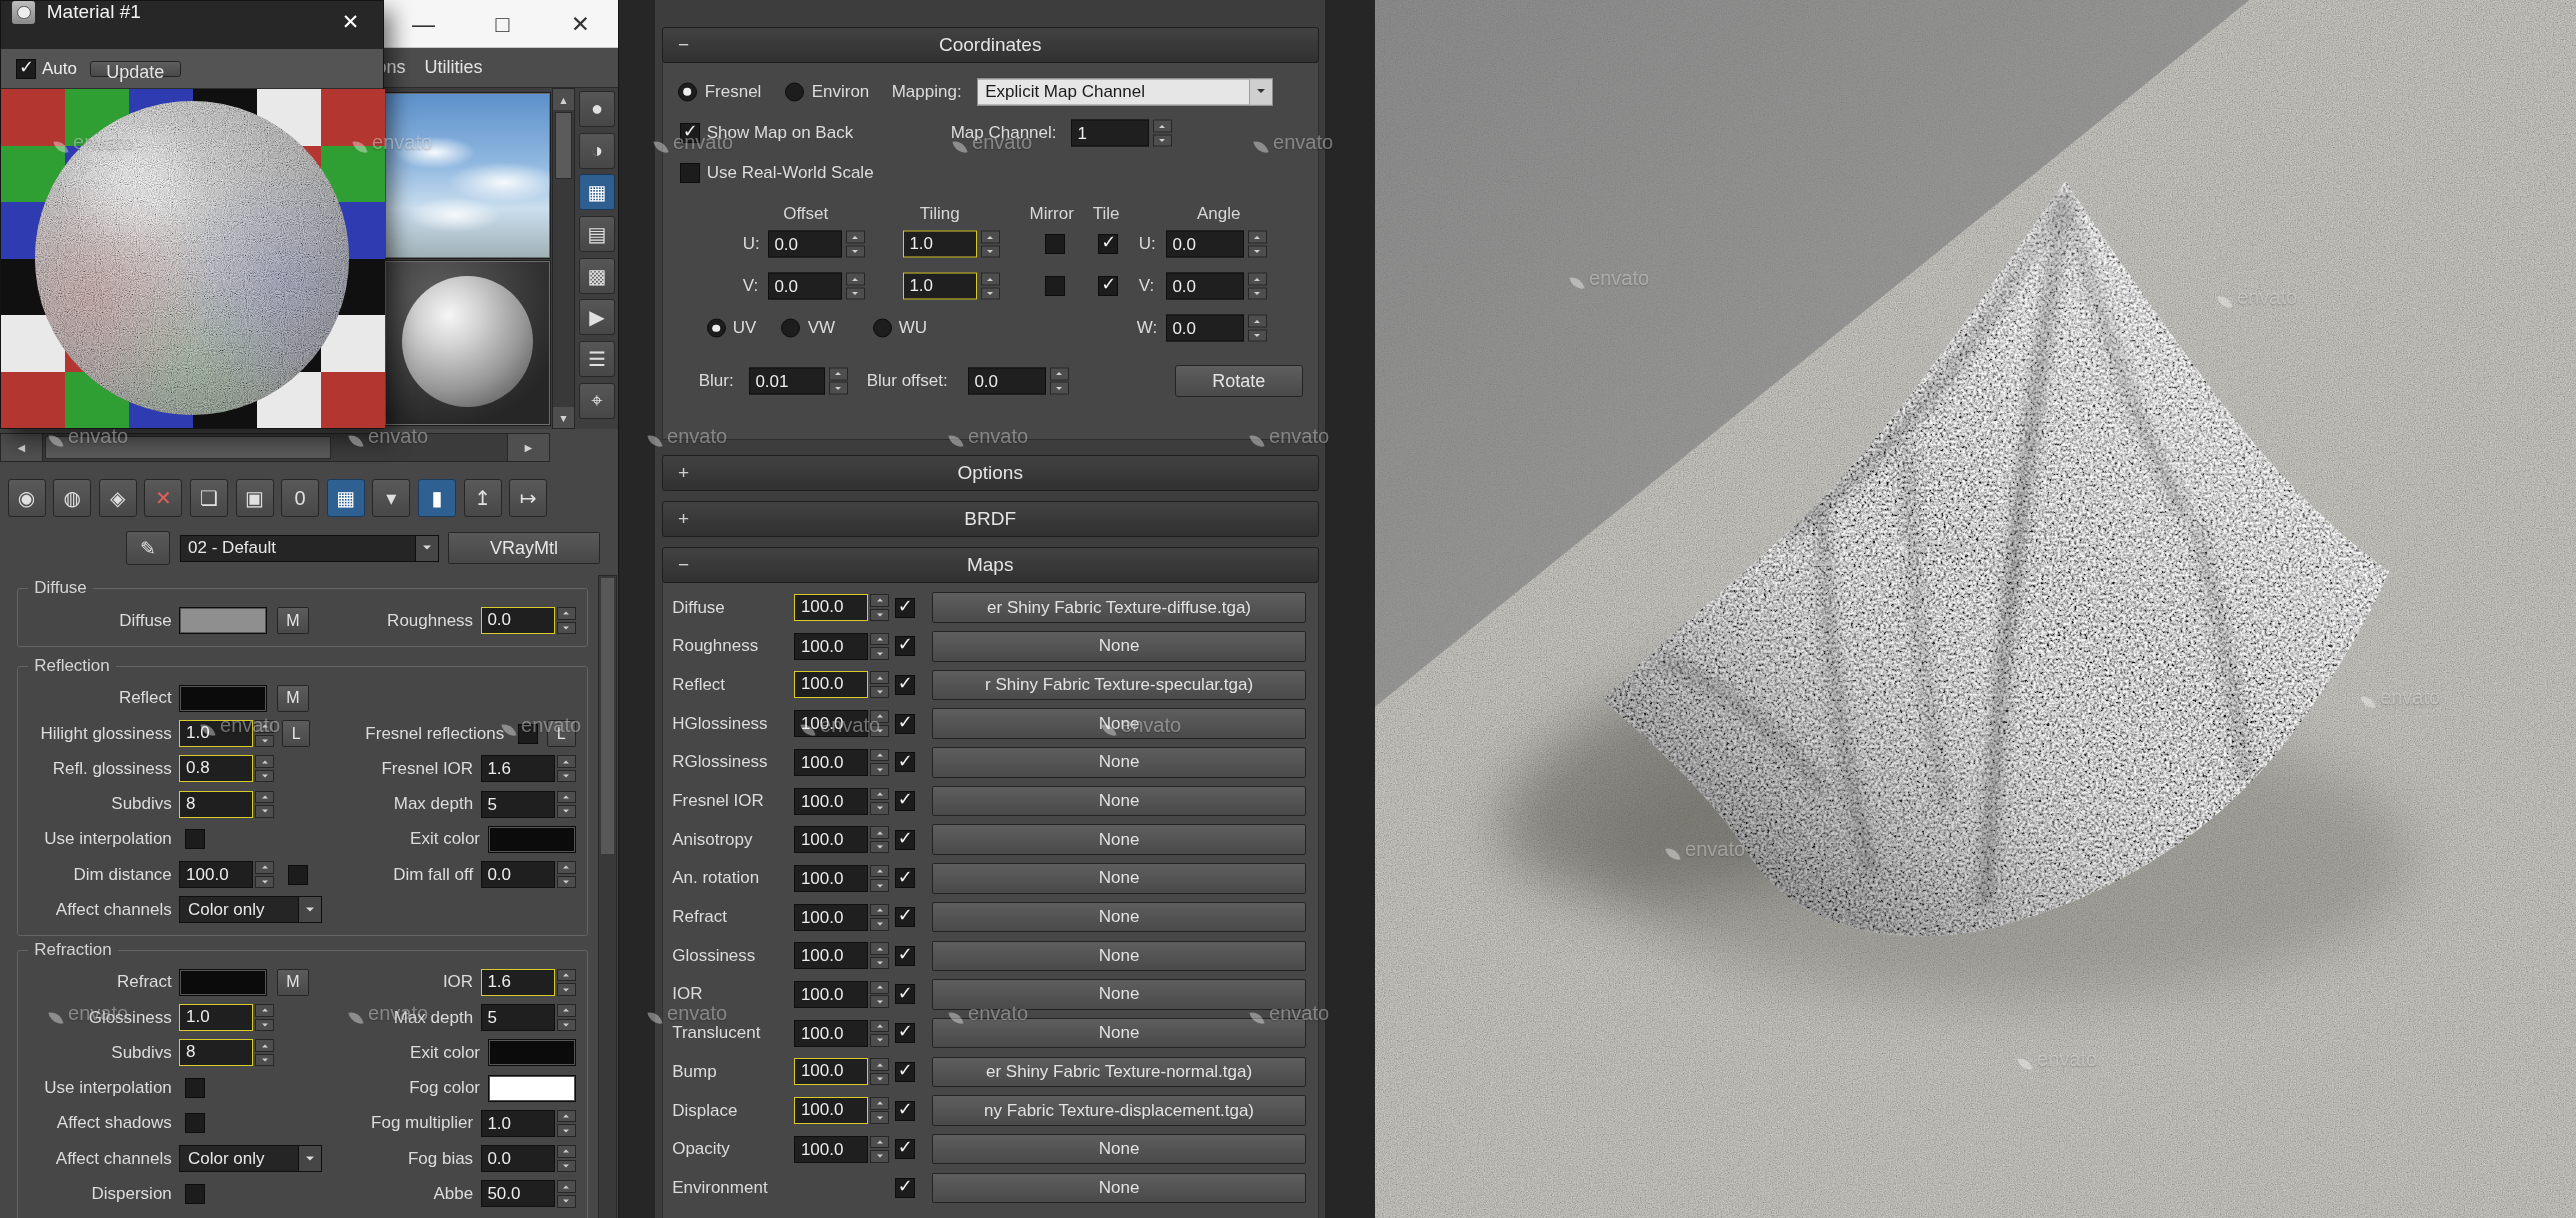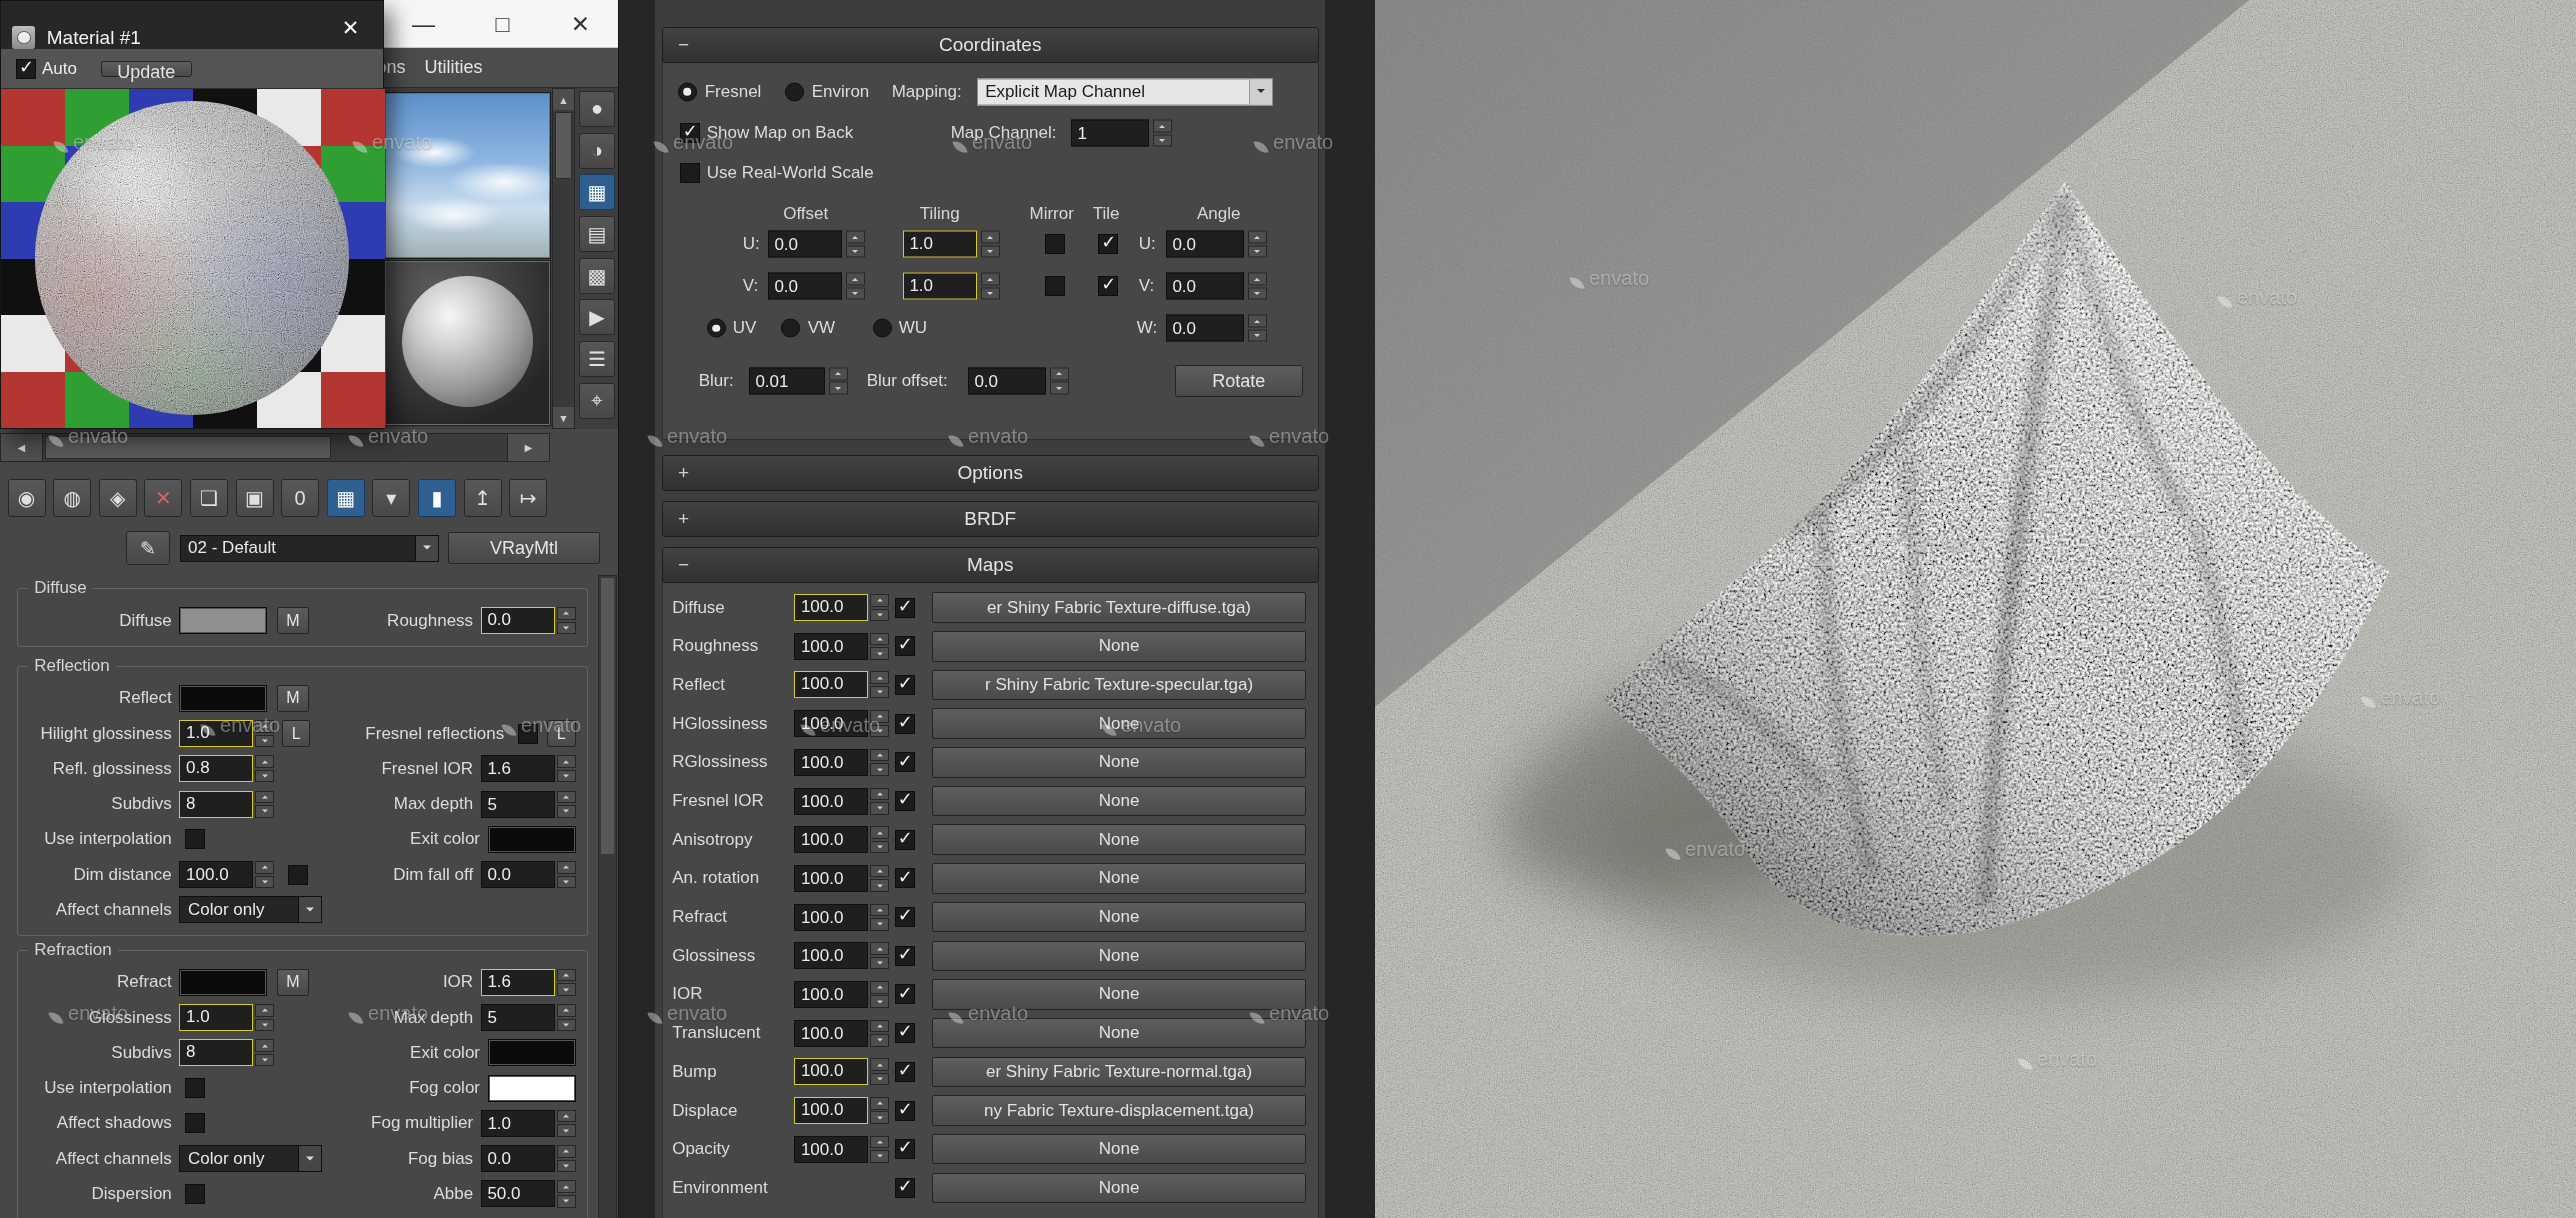--- a/index.html
+++ b/index.html
@@ -71,21 +71,21 @@
 .combo .carr{width:23px;align-self:stretch;background:#464646;border-left:1px solid #0f0f0f;position:relative}
 .carr::after{content:"";position:absolute;left:50%;top:50%;transform:translate(-50%,-30%);border:4.8px solid transparent;border-top-color:#dadada}
 .combo.light{background:#e6e6e6;border-color:#8c8c8c}
 .combo.light .cval{color:#1a1a1a}
 .combo.light .carr{background:#cfcfcf;border-left-color:#9c9c9c}
 .combo.light .carr::after{border-top-color:#303030}
 .pbtn{background:linear-gradient(#5e5e5e,#4a4a4a);border:1px solid #242424;border-radius:2.9px;color:#e4e4e4;font-size:18px;text-align:center}
 
 
 .pv{position:absolute;left:0;top:0;width:384px;height:429px;background:#454545;border:1px solid #141414;box-shadow:7.6px 9.5px 21px rgba(0,0,0,.55);z-index:5}
-.pv-title{height:48px;background:#272727;display:flex;align-items:flex-end;padding:0 11.4px}
+.pv-title{height:48px;background:#272727;display:flex;align-items:flex-start;padding:0 11.4px}
 .pv-icon{width:23px;height:23px;border-radius:2.9px;background:linear-gradient(#bdbdbd,#8a8a8a);position:relative}
 .pv-icon::after{content:"";position:absolute;inset:4.8px;border-radius:50%;background:#ededed;border:1px solid #555}
 .pv-name{margin-left:11.4px;color:#f2f2f2;font-size:19px}
 .pv-close{margin-left:auto;width:42px;height:42px;display:flex;align-items:center;justify-content:center;color:#fff;font-size:21px}
 .pv-ctrl{height:40px;background:#545454;border-bottom:1px solid #2d2d2d;display:flex;align-items:center;padding:0 9.5px}
 .pv-lab{font-size:17px;color:#ededed}
 .pv-canvas{position:absolute;left:0;top:88px;width:384px;height:339px;overflow:hidden}
 .checker{position:absolute;inset:0;display:grid;grid-template-columns:repeat(6,1fr);grid-template-rows:repeat(6,1fr)}
 .checker i:nth-child(5n+1){background:#b33730}
 .checker i:nth-child(5n+2){background:#2f9e33}
@@ -388,21 +388,21 @@
 
     <div class="pv">
       <div class="pv-title">
         <span class="pv-icon"></span>
         <span class="pv-name">Material #1</span>
         <span class="pv-close">✕</span>
       </div>
       <div class="pv-ctrl">
         <span class="cbx on"></span>
         <span class="pv-lab">Auto</span>
-        <button class="pbtn" style="width:91px;height:16px;margin-left:24px">Update</button>
+        <button class="pbtn" style="width:91px;height:16px;margin-left:13px">Update</button>
       </div>
       <div class="pv-canvas">
         <div class="checker">
             <i></i>
             <i></i>
             <i></i>
             <i></i>
             <i></i>
             <i></i>
             <i></i>

